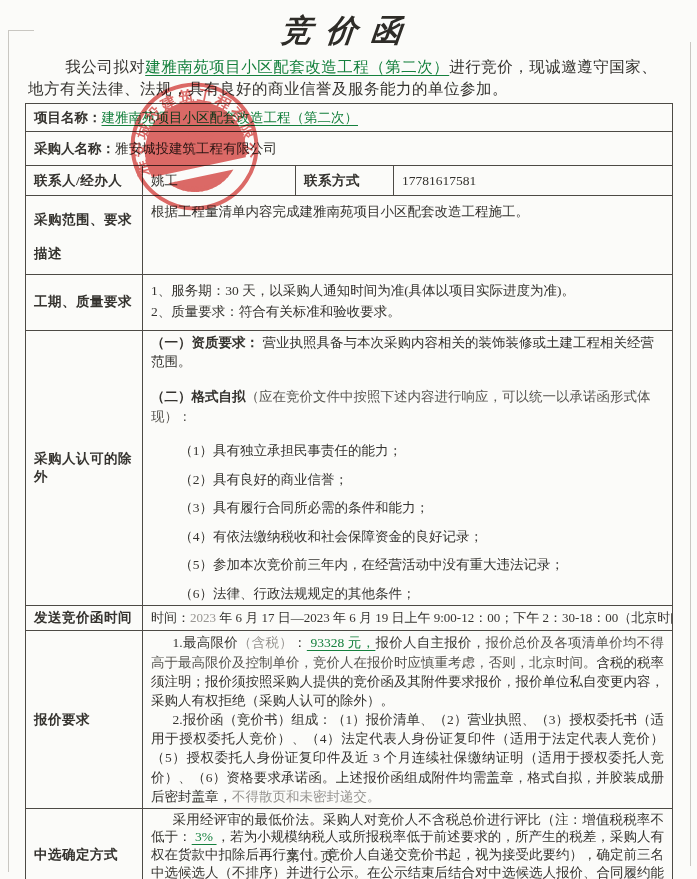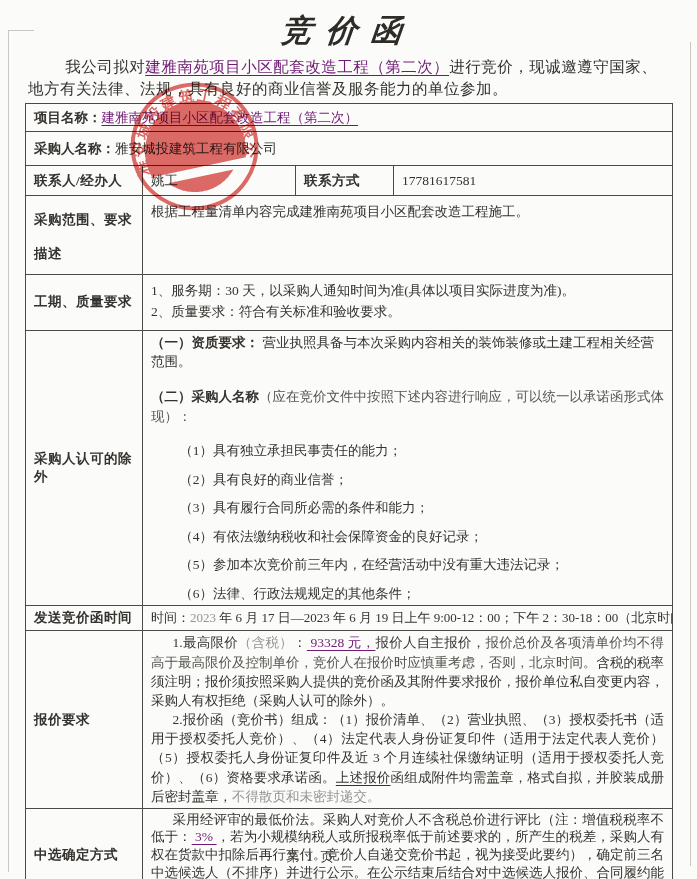--- a/index.html
+++ b/index.html
@@ -66,22 +66,22 @@
 
   .qual p{margin:0 0 15px 0;line-height:1.45;}
   .qual p.item{margin:0 0 9px 0;padding-left:2.1em;}
   .qual p:last-child{margin-bottom:0;}
   .pricing p,.sel p{margin:0;line-height:1.42;text-indent:1.6em;text-align:justify;}
   .sel p{line-height:1.3;}
   .nowrap{white-space:nowrap;font-size:13px;}
 
   .seg-b{font-weight:700;}
   .seg-gray{color:#969490;}
-  .seg-u{text-decoration:underline;text-underline-offset:3px;}
-  .seg-gu{color:#701a75;text-decoration:underline;text-underline-offset:3px;}
+  .seg-u{text-underline-offset:3px;}
+  .seg-gu{color:#15803d;text-decoration:underline;text-underline-offset:3px;}
   .seg-note{font-weight:400;color:#55534e;}
 
   .footer{
     position:absolute;left:0;top:848px;width:622px;
     text-align:center;font-size:13px;letter-spacing:2px;color:#45433f;
   }
 
   .stamp{
     position:absolute;left:128px;top:80px;
     width:133px;height:133px;
@@ -133,21 +133,21 @@
       <td class="lbl">工期、质量要求</td>
       <td colspan="3">
         <div class="ln">1、服务期：30 天，以采购人通知时间为准(具体以项目实际进度为准)。</div>
         <div class="ln">2、质量要求：符合有关标准和验收要求。</div>
       </td>
     </tr>
     <tr class="r7">
       <td class="lbl">采购人认可的除外</td>
       <td colspan="3" class="qual">
         <p><span class="seg-b">（一）资质要求：</span><span> 营业执照具备与本次采购内容相关的装饰装修或土建工程相关经营范围。</span></p>
-        <p><span class="seg-b">（二）采购人名称</span><span class="seg-note">（应在竞价文件中按照下述内容进行响应，可以统一以承诺函形式体现）：</span></p>
+        <p><span class="seg-b">（二）格式自拟</span><span class="seg-note">（应在竞价文件中按照下述内容进行响应，可以统一以承诺函形式体现）：</span></p>
         <p class="item"><span>（1）具有独立承担民事责任的能力；</span></p>
         <p class="item"><span>（2）具有良好的商业信誉；</span></p>
         <p class="item"><span>（3）具有履行合同所必需的条件和能力；</span></p>
         <p class="item"><span>（4）有依法缴纳税收和社会保障资金的良好记录；</span></p>
         <p class="item"><span>（5）参加本次竞价前三年内，在经营活动中没有重大违法记录；</span></p>
         <p class="item"><span>（6）法律、行政法规规定的其他条件；</span></p>
       </td>
     </tr>
     <tr class="r8">
       <td class="lbl">发送竞价函时间</td>

